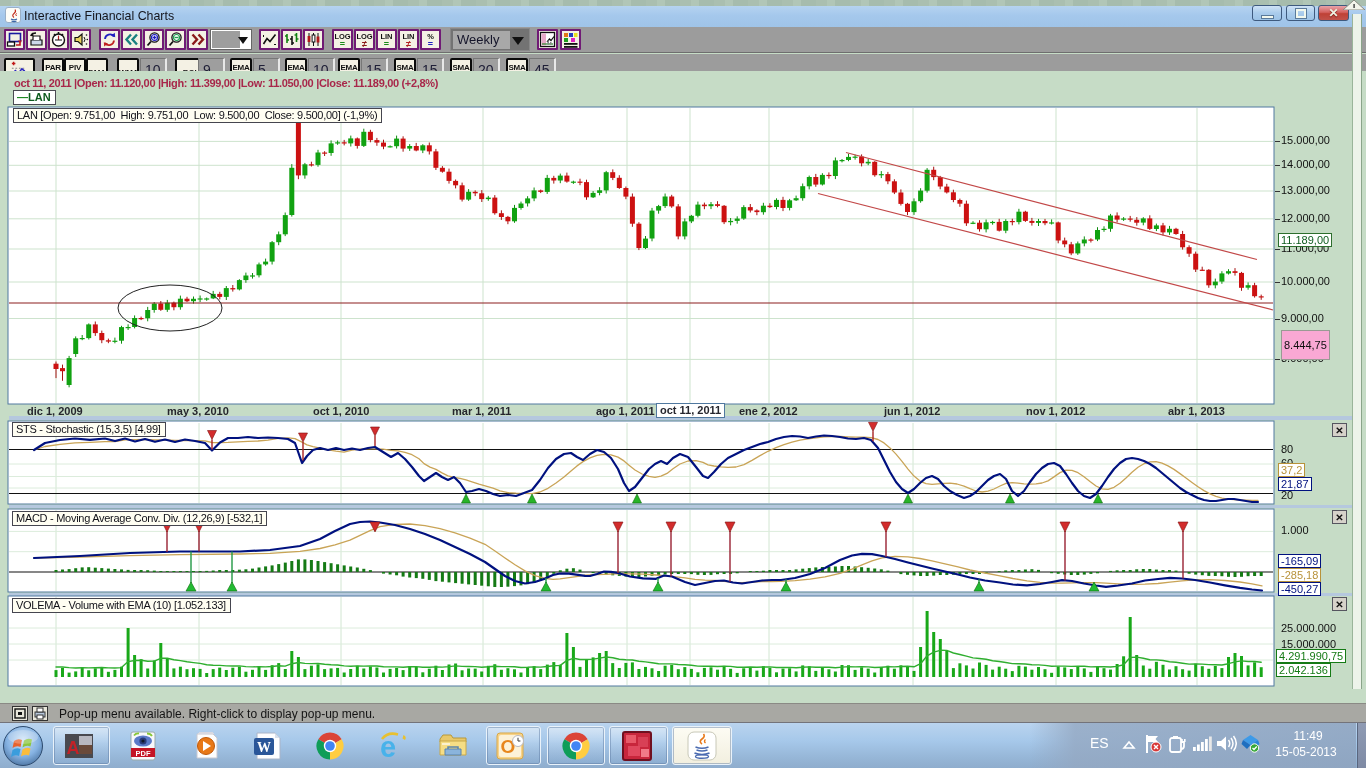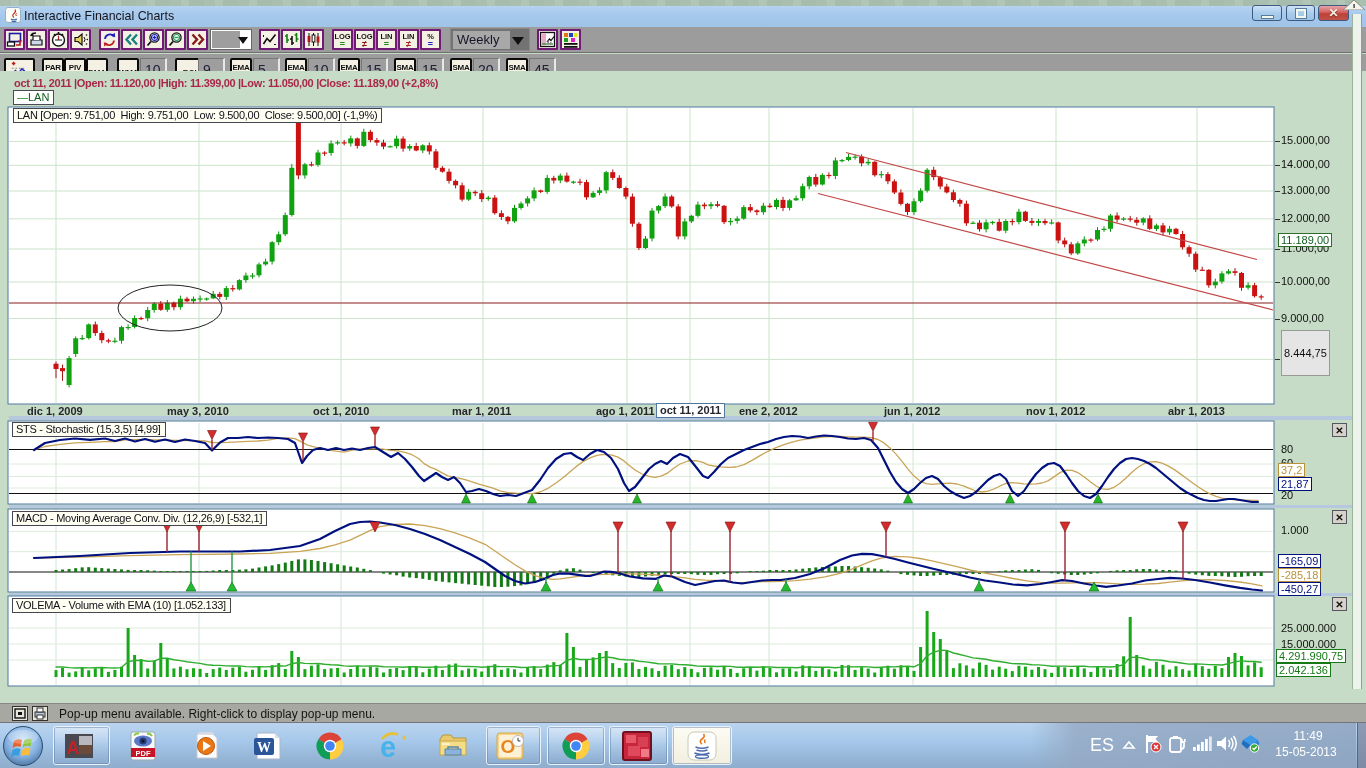--- a/index.html
+++ b/index.html
@@ -22,21 +22,21 @@
 
 #tb1{left:0;top:27px;width:1366px;height:26px;background:#9c9c9c;border-bottom:1px solid #6e6e6e}
 #tb2{left:0;top:54px;width:1366px;height:31px;background:#9c9c9c;border-bottom:1px solid #787878}
 .tbtn{position:absolute;top:2px;height:21px;width:21px;background:#f4f1e4;border:2px solid #701a75;border-radius:1px}
 .tbtn2{position:absolute;top:4px;height:24px;background:#f4f1e4;border:2px solid #0a0a0a;border-radius:2px;font-weight:bold;color:#111;text-align:center}
 .lbl2{font-size:8px;line-height:9.5px;padding-top:2.5px;letter-spacing:-0.2px}
 .inp2{position:absolute;top:4px;height:24px;background:#9e9e9e;border:1px solid #777;border-right:2px solid #e8e8e8;border-bottom:2px solid #e8e8e8;font-size:14px;color:#202038;text-align:left;padding:3px 0 0 4px}
 
 #content{left:0;top:71px;width:1366px;height:618px;background:#c6dcc6}
 #redline{position:absolute;left:14px;top:6px;font-size:11px;font-weight:bold;color:#a8274a;letter-spacing:-0.32px}
-#lanleg{position:absolute;left:13px;top:19px;background:#fff;border:1px solid #4a4a52;padding:0px 4px 1px 3px;font-size:11px;font-weight:normal;color:#0e5c1e;height:15px}
+#lanleg{position:absolute;left:13px;top:19px;background:#fff;border:1px solid #4a4a52;padding:0px 4px 1px 3px;font-size:11px;font-weight:bold;color:#0e5c1e;height:15px}
 #lanleg .dash{color:#18861c}
 .lblbox{position:absolute;background:#fffef2;border:1px solid #45454f;font-size:11px;color:#101018;padding:0 4px 1px 3px;white-space:nowrap;letter-spacing:-0.28px}
 .pl{position:absolute;left:1281px;font-size:11px;color:#101010;white-space:nowrap}
 .pl:before{content:"";position:absolute;left:-6px;top:7px;width:5px;height:1px;background:#333}
 .vlab{position:absolute;left:1281px;font-size:11px;color:#101010;white-space:nowrap}
 .valbox{position:absolute;font-size:11px;background:#fff;border:1px solid currentColor;padding:0 2px;white-space:nowrap}
 .xbtn{position:absolute;left:1332px;width:15px;height:14px;background:#d6d2ca;border:1px solid #55555f;color:#111;font-size:10px;font-weight:bold;text-align:center;line-height:13px}
 .xlab{position:absolute;top:334px;font-size:11px;font-weight:bold;color:#26262e;white-space:nowrap}
 
 #status{left:0;top:703px;width:1366px;height:20px;background:#a8a8a3;border-top:1px solid #8a8a85;border-bottom:1px solid #73737a}
@@ -1152,21 +1152,21 @@
   <div style="position:absolute;left:0;top:-85px;width:0;height:0">
       <div class="pl" style="top:366px">8.000,00</div>
       <div class="pl" style="top:326px">9.000,00</div>
       <div class="pl" style="top:289px">10.000,00</div>
       <div class="pl" style="top:256px">11.000,00</div>
       <div class="pl" style="top:226px">12.000,00</div>
       <div class="pl" style="top:198px">13.000,00</div>
       <div class="pl" style="top:172px">14.000,00</div>
       <div class="pl" style="top:148px">15.000,00</div>
     <div class="valbox" style="left:1278px;top:247px;color:#0e5c1e;border-color:#2d6e2d">11.189,00</div>
-    <div class="vlab" style="top:344px;background:#e5e5e5;border:1px solid #9a9a94;padding:16px 2px">8.444,75</div>
+    <div class="vlab" style="top:344px;background:#f9a8d4;border:1px solid #9a9a94;padding:8px 2px">8.444,75</div>
   </div>
 
   <div class="lblbox" style="left:12px;top:351px">STS - Stochastic (15,3,5) [4,99]</div>
   <div class="vlab" style="top:372px">80</div>
   <div class="vlab" style="top:386px">60</div>
   <div class="vlab" style="top:418px">20</div>
   <div class="valbox" style="left:1278px;top:392px;color:#b8923a">37,2</div>
   <div class="valbox" style="left:1278px;top:406px;color:#00117f">21,87</div>
   <div class="xbtn" style="top:352px">✕</div>
 
@@ -1296,21 +1296,21 @@
 <div class="tbox" style="left:672px;width:60px;background:linear-gradient(#fdfcf4,#f2efdf);"></div>
 <svg class="ticon" style="left:687px" viewBox="0 0 30 30">
       <rect x="1" y="1" width="28" height="28" rx="6" fill="#fff" stroke="#c8c8b8"></rect>
       <path d="M15 13 q-3.5-2.5 0-5 q3.5-2.5 1.5-5" stroke="#e87818" stroke-width="1.6" fill="none"></path>
       <path d="M18.5 12 q-2-1.8 0-3.5" stroke="#e87818" stroke-width="1.4" fill="none"></path>
       <path d="M8.5 16 q6.5 2.5 13 0 M9.5 19 q5.5 2 11 0" stroke="#4a6ab0" stroke-width="1.6" fill="none"></path>
       <path d="M7.5 22 q7.5 3 15 0" stroke="#4a6ab0" stroke-width="1.6" fill="none"></path>
       <ellipse cx="15" cy="25.5" rx="6.5" ry="1.8" fill="none" stroke="#4a6ab0" stroke-width="1.4"></ellipse>
     </svg>
 <div id="trayshade"></div>
-<div style="position:absolute;left:1090px;top:12px;font-size:18px;color:#fff">ES</div>
+<div style="position:absolute;left:1090px;top:12px;font-size:14px;color:#fff">ES</div>
 <svg class="trayico" style="left:1122px;top:17px" width="14" height="10" viewBox="0 0 14 10">
       <path d="M2 8 L7 2 L12 8 Z" fill="none" stroke="#fff" stroke-width="1.6"></path>
     </svg>
 <svg class="trayico" style="left:1144px;top:11px" width="18" height="20" viewBox="0 0 18 20">
       <line x1="3" y1="1" x2="3" y2="19" stroke="#fff" stroke-width="2"></line>
       <path d="M4 2 h10 l-2.5 3 l2.5 3 h-10 z" fill="#fff"></path>
       <circle cx="12" cy="13" r="5" fill="#d83838" stroke="#fff"></circle>
       <path d="M10 11 l4 4 m0-4 l-4 4" stroke="#fff" stroke-width="1.4"></path>
     </svg>
 <svg class="trayico" style="left:1168px;top:11px" width="18" height="20" viewBox="0 0 18 20">

